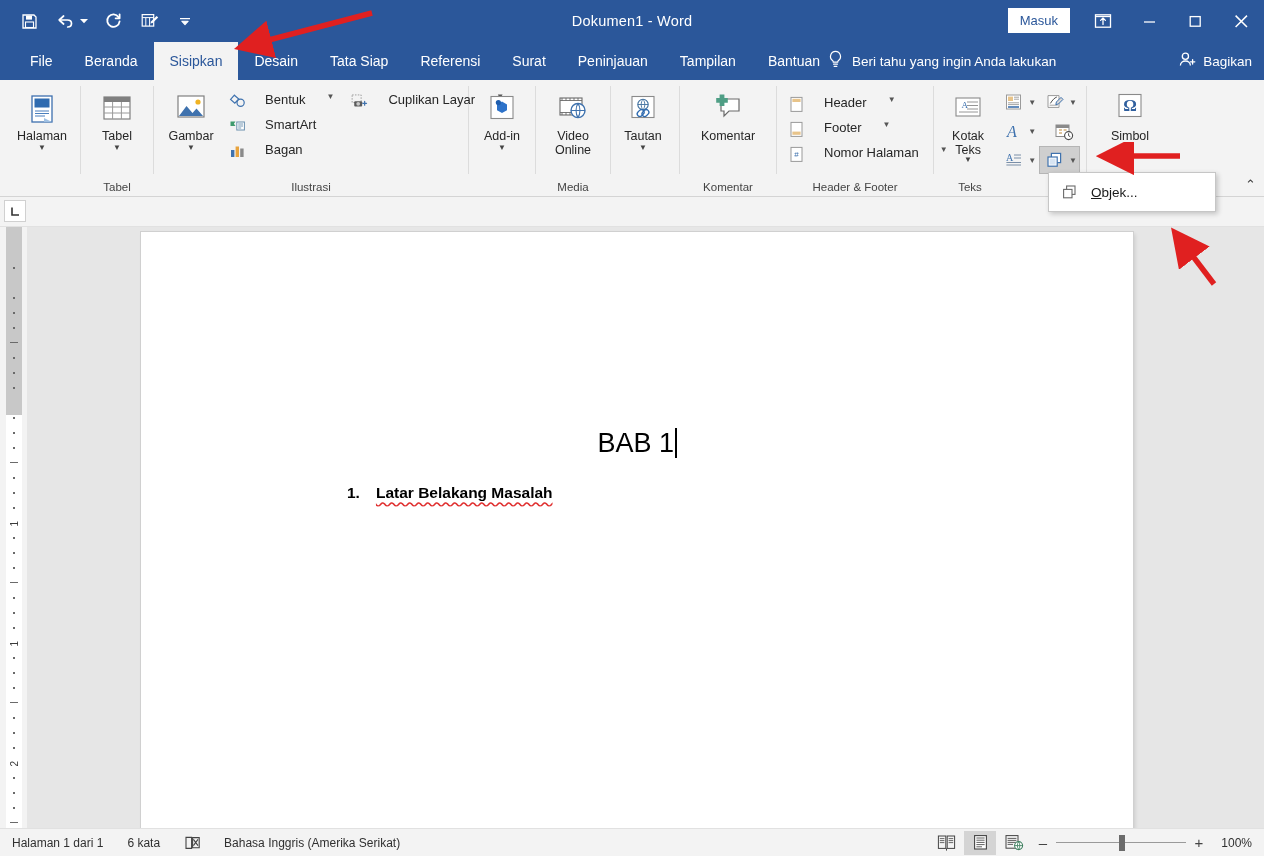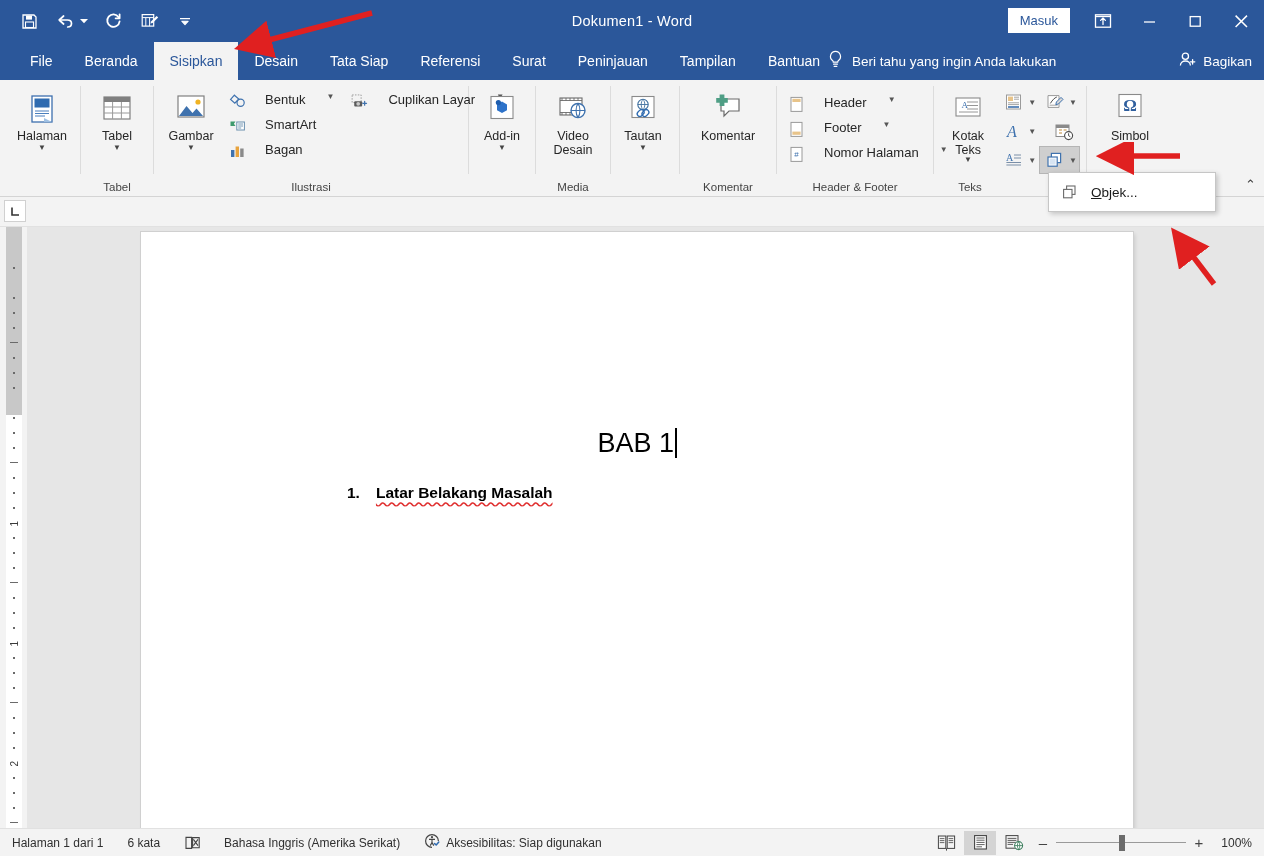--- a/index.html
+++ b/index.html
@@ -408,21 +408,21 @@
         <div class="bigbtn">
           <span class="ico">
             <svg width="34" height="30" viewBox="0 0 34 30">
                 <rect x="4" y="4" width="22" height="17" fill="#fff" stroke="#6a6a6a" stroke-width="1.1"></rect>
                 <path d="M4 6.5h22M4 18.5h22" stroke="#6a6a6a" stroke-width=".9"></path>
                 <path d="M6 4v2.5M10 4v2.5M14 4v2.5M18 4v2.5M22 4v2.5M6 18.5V21M10 18.5V21M14 18.5V21M18 18.5V21M22 18.5V21" stroke="#6a6a6a" stroke-width=".9"></path>
                 <circle cx="22" cy="16.5" r="7" fill="#fff" stroke="#3f72ae" stroke-width="1.4"></circle>
                 <path d="M15 16.5h14M22 9.6c2.6 3 2.6 10.8 0 13.8M22 9.6c-2.6 3-2.6 10.8 0 13.8" fill="none" stroke="#3f72ae" stroke-width="1.1"></path>
               </svg>
           </span>
-          <span class="lbl">Video Desain</span>
+          <span class="lbl">Video Online</span>
         </div>
       </div>
       <div class="grp-label">Media</div>
     </div>
     <div class="grp-sep"></div>
 
     <div class="grp" style="width:68px;">
       <div class="grp-body" style="">
         <div class="bigbtn">
           <span class="ico">
@@ -756,31 +756,20 @@
     <div class="sb-item">Halaman 1 dari 1</div>
     <div class="sb-item">6 kata</div>
     <div class="sb-item">
       <svg width="16" height="16" viewBox="0 0 16 16">
           <path d="M2 2.4h5.6v11H2z" fill="none" stroke="#444" stroke-width="1.1"></path>
           <path d="M9.4 4.4 14 10.6M14 4.4 9.4 10.6" stroke="#444" stroke-width="1.1"></path>
           <path d="M8.6 2.6h6.6v10.2H8.6z" fill="none" stroke="#444" stroke-width="1.1"></path>
         </svg>
     </div>
     <div class="sb-item">Bahasa Inggris (Amerika Serikat)</div>
-    <div class="sb-item">
-      <span>
-        <svg width="16" height="16" viewBox="0 0 16 16">
-            <path d="M8 14.4A6.4 6.4 0 1 1 14.4 8" fill="none" stroke="#444" stroke-width="1.2"></path>
-            <circle cx="8" cy="4.2" r="1.1" fill="#444"></circle>
-            <path d="M5 6.4h6M8 6.4v3.2M8 9.6 6.2 12.6M8 9.6l1.8 3" stroke="#444" stroke-width="1.1" fill="none"></path>
-            <path d="M10.6 10.6 12.2 12l2.6-3" stroke="#2f6bb0" stroke-width="1.5" fill="none" stroke-linecap="round" stroke-linejoin="round"></path>
-          </svg>
-      </span>
-      <span>Aksesibilitas: Siap digunakan</span>
-    </div>
 
     <div class="sb-right">
       <div class="viewbtn">
         <svg width="19" height="17" viewBox="0 0 19 17">
             <rect x="1.4" y="2" width="7.4" height="12.4" fill="none" stroke="#444" stroke-width="1"></rect>
             <rect x="10.2" y="2" width="7.4" height="12.4" fill="none" stroke="#444" stroke-width="1"></rect>
             <path d="M2.8 4.6h4.6M2.8 6.6h4.6M2.8 8.6h4.6M11.6 4.6h4.6M11.6 6.6h4.6M11.6 8.6h4.6" stroke="#444" stroke-width=".8"></path>
             <path d="M9.5 14.4v2.2" stroke="#444" stroke-width="1"></path>
           </svg>
       </div>

